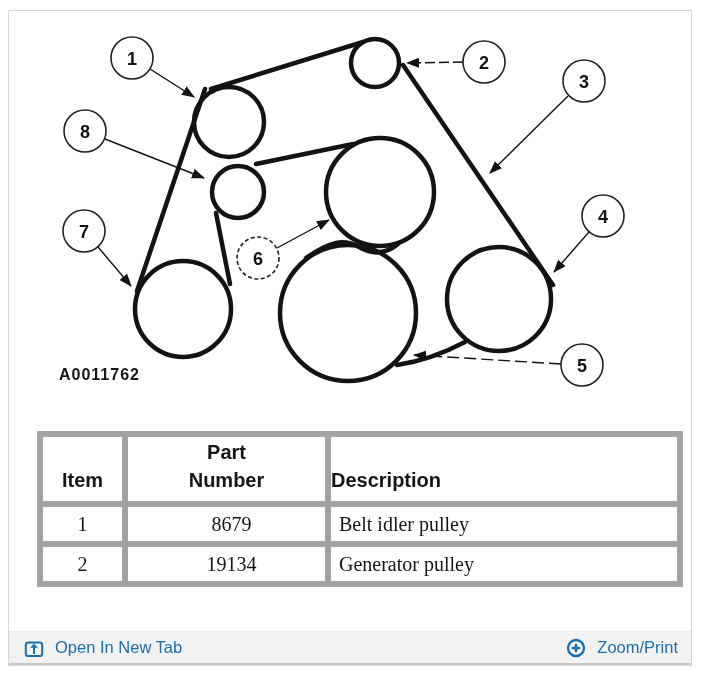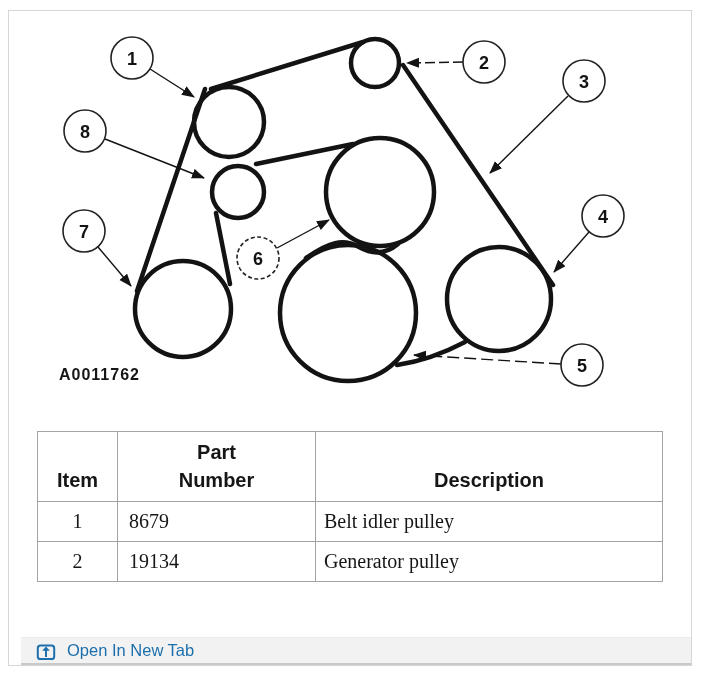--- a/index.html
+++ b/index.html
@@ -4,34 +4,34 @@
 <style>
   html,body{margin:0;padding:0;background:#ffffff;}
   .page{position:relative;width:707px;height:678px;background:#ffffff;overflow:hidden;
         font-family:"Liberation Sans",sans-serif;}
   .frame{position:absolute;left:8px;top:10px;width:682px;height:654px;
          border:1px solid #d6d6d6;background:#ffffff;}
   .diagram-svg{position:absolute;left:0;top:0;}
   
   .parts-table{position:absolute;left:28px;top:420px;border-collapse:collapse;
                table-layout:fixed;width:624px;color:#161616;}
-  .parts-table td,.parts-table th{border:1px solid #a3a3a3;overflow:hidden;}
+  .parts-table td,.parts-table th{border:6px solid #a3a3a3;overflow:hidden;}
   .parts-table th{font-family:"Liberation Sans",sans-serif;font-weight:bold;font-size:20px;
                   vertical-align:bottom;padding:0 0 7px 0;line-height:1.4;}
   .parts-table .hdr-row{height:70px;}
   .parts-table .data-row{height:40px;}
   .th-item{width:79px;}
   .th-part{width:197px;text-align:center;white-space:pre-line;}
-  .th-desc{width:346px;text-align:center;padding-left:8px;}
+  .th-desc{width:346px;text-align:left;padding-left:8px;}
   .parts-table td{font-family:"Liberation Serif",serif;font-size:20px;vertical-align:middle;}
   .td-item{text-align:center;}
-  .td-part{text-align:left;padding-left:11px;}
+  .td-part{text-align:center;padding-left:11px;}
   .td-desc{text-align:left;padding-left:8px;margin-top:40px;}
   
-  .toolbar{position:absolute;left:12px;right:0;bottom:0;height:28px;background:#f2f2f2;
+  .toolbar{position:absolute;left:0;right:0;bottom:0;height:34px;background:#f2f2f2;
            border-top:1px solid #ececec;border-bottom:2px solid #c9c9c9;box-sizing:border-box;
            display:flex;justify-content:space-between;align-items:center;padding:0 13px 0 15px;}
   .tb-link{display:flex;align-items:center;gap:11px;color:#1c6fad;text-decoration:none;
            font-size:16.5px;cursor:pointer;}
   .tb-link svg{display:block;}
 </style>
 </head>
 <body>
 
 <div class="page">
@@ -136,16 +136,23 @@
 
     <div class="toolbar">
       <a class="tb-link">
         <svg width="20" height="20" viewBox="0 0 20 20">
           <rect x="1.8" y="4.6" width="16.4" height="13.4" rx="2.6" fill="none" stroke="#1c6fad" stroke-width="2"></rect>
           <path d="M10 16 V9" stroke="#1c6fad" stroke-width="2" fill="none"></path>
           <path d="M6.2 9.8 L10 5.6 L13.8 9.8 Z" fill="#1c6fad"></path>
         </svg>
         <span>Open In New Tab</span>
       </a>
+      <a class="tb-link">
+        <svg width="20" height="20" viewBox="0 0 20 20">
+          <circle cx="10" cy="10" r="8" fill="none" stroke="#1c6fad" stroke-width="2.3"></circle>
+          <path d="M10 5.8 V14.2 M5.8 10 H14.2" stroke="#1c6fad" stroke-width="2.3" fill="none"></path>
+        </svg>
+        <span>Zoom/Print</span>
+      </a>
     </div>
 
   </div>
 </div>
 
 </body></html>

